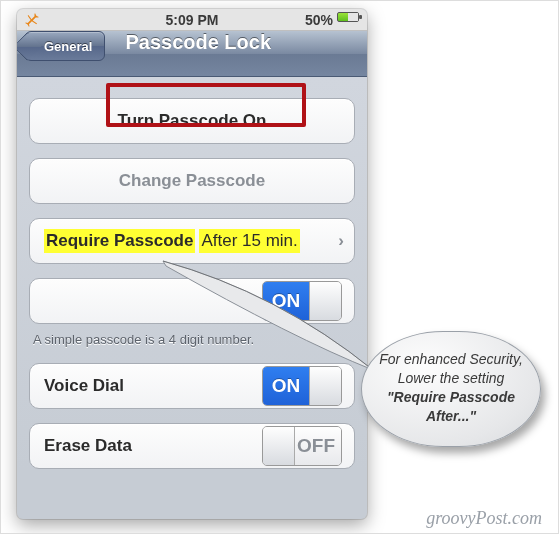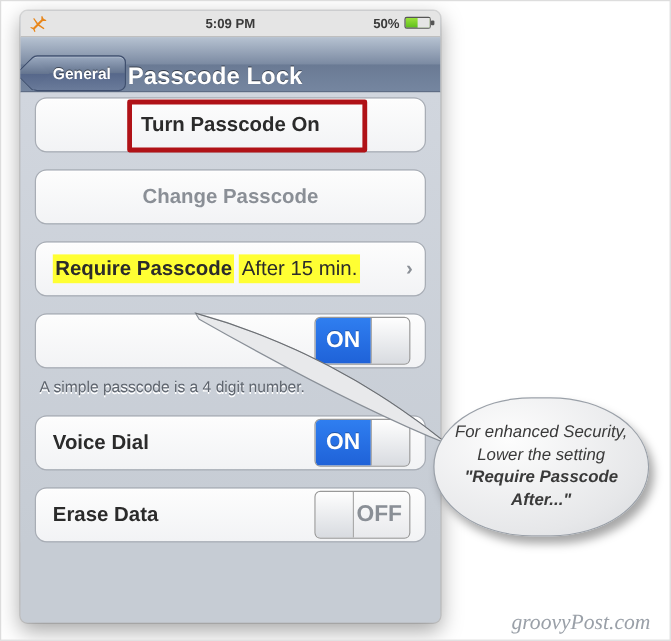--- a/index.html
+++ b/index.html
@@ -24,40 +24,40 @@
     overflow: hidden;
   }
   
   .statusbar {
     height: 22px;
     background: #e5e5e5;
     display: flex;
     align-items: center;
     justify-content: space-between;
     padding: 0 8px;
-    font-size: 11px;
+    font-size: 14px;
     font-weight: bold;
     color: #3a3a3a;
     border-bottom: 1px solid #bfbfbf;
   }
   .statusbar .center { position:absolute; left:0; right:0; text-align:center; }
   .airplane-icon svg { width:14px; height:14px; display:block; }
   .battery-wrap { display:flex; align-items:flex-start; gap:4px; z-index:1;}
   .battery {
     width: 22px; height: 10px; border:1px solid #555; border-radius:2px; position:relative;
     background: linear-gradient(#9be23a,#5fbf1d);
   }
   .battery:after{content:"";position:absolute;right:-4px;top:2px;width:3px;height:4px;background:#555;border-radius:1px;}
   .battery .fill{position:absolute;right:0;top:0;bottom:0;width:50%;background:#e5e5e5;}
   
   .navbar {
     height: 46px;
     background: linear-gradient(#b6c2d1,#7b8aa2 50%,#6a7a94 51%,#7586a0);
     border-bottom:1px solid #4a5a74;
-    display:flex; align-items:flex-end; padding:0 8px; gap:1px;
+    display:flex; align-items:flex-start; padding:0 8px; gap:20px;
     color:#fff;
     text-shadow:0 -1px 0 rgba(0,0,0,.5);
   }
   .backbtn {
     height:30px;
     padding:0 12px 0 18px;
     font-size:13px; font-weight:bold; color:#fff;
     background: linear-gradient(#9aa9bf,#64748f 50%,#56678a 51%,#6a7b9a);
     border:1px solid #3f4f6e;
     border-radius:6px;
@@ -70,21 +70,21 @@
     content:"";
     position:absolute;left:-9px;top:4px;
     width:20px;height:20px;transform:rotate(45deg);
     background: linear-gradient(135deg,#9aa9bf,#64748f 50%,#56678a 51%,#6a7b9a);
     border-left:1px solid #3f4f6e;border-bottom:1px solid #3f4f6e;
     border-radius:3px;
   }
   .navtitle { font-size:20px; font-weight:bold; }
   
   .content {
-    padding:4px 12px 0;
+    padding:21px 12px 0;
     background: linear-gradient(#d1d6de,#c6ccd4);
   }
   .cell {
     background: linear-gradient(#fdfdfd,#f2f3f5);
     border:1px solid #a8adb5;
     border-radius:10px;
     min-height:46px;
     display:flex;align-items:center;
     padding:0 14px;
     font-size:17px;

